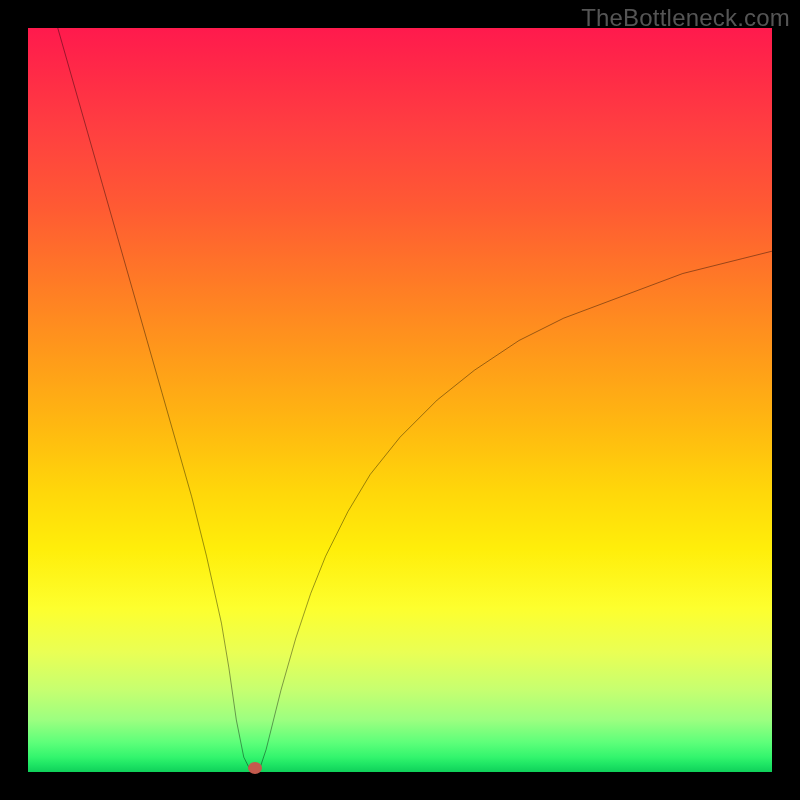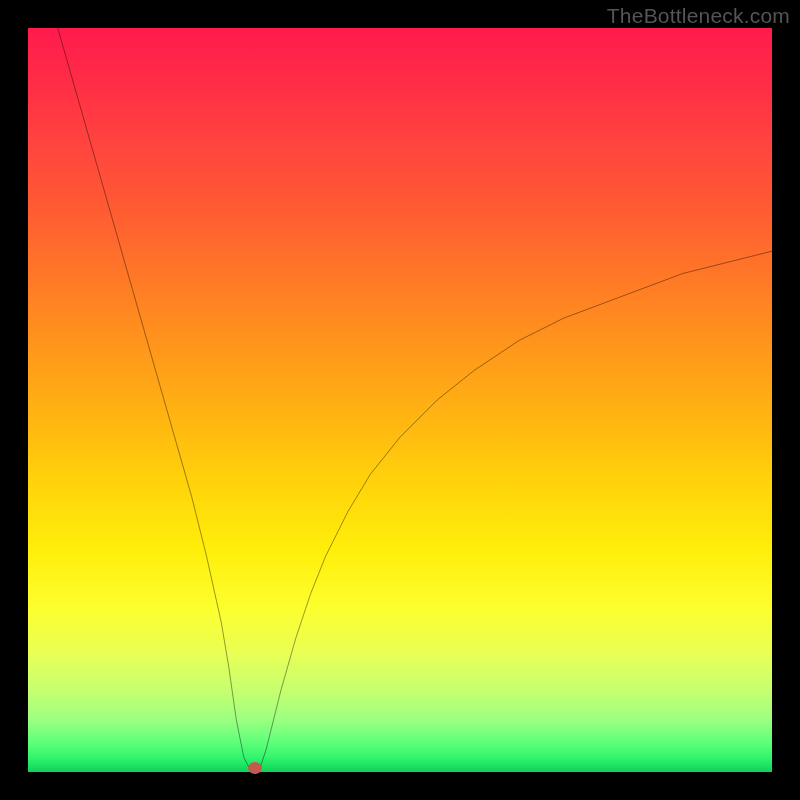--- a/index.html
+++ b/index.html
@@ -42,21 +42,21 @@
       #33f56d 98%,
       #1ee564 99%,
       #0fd05a 100%
     );
   }
   .attribution {
     position: absolute;
     top: 4px;
     right: 10px;
     color: #555;
-    font-size: 21px;
+    font-size: 24px;
     font-weight: 500;
     letter-spacing: 0.2px;
   }
   svg.curve {
     position: absolute;
     left: 0;
     top: 0;
     width: 744px;
     height: 744px;
     overflow: visible;

